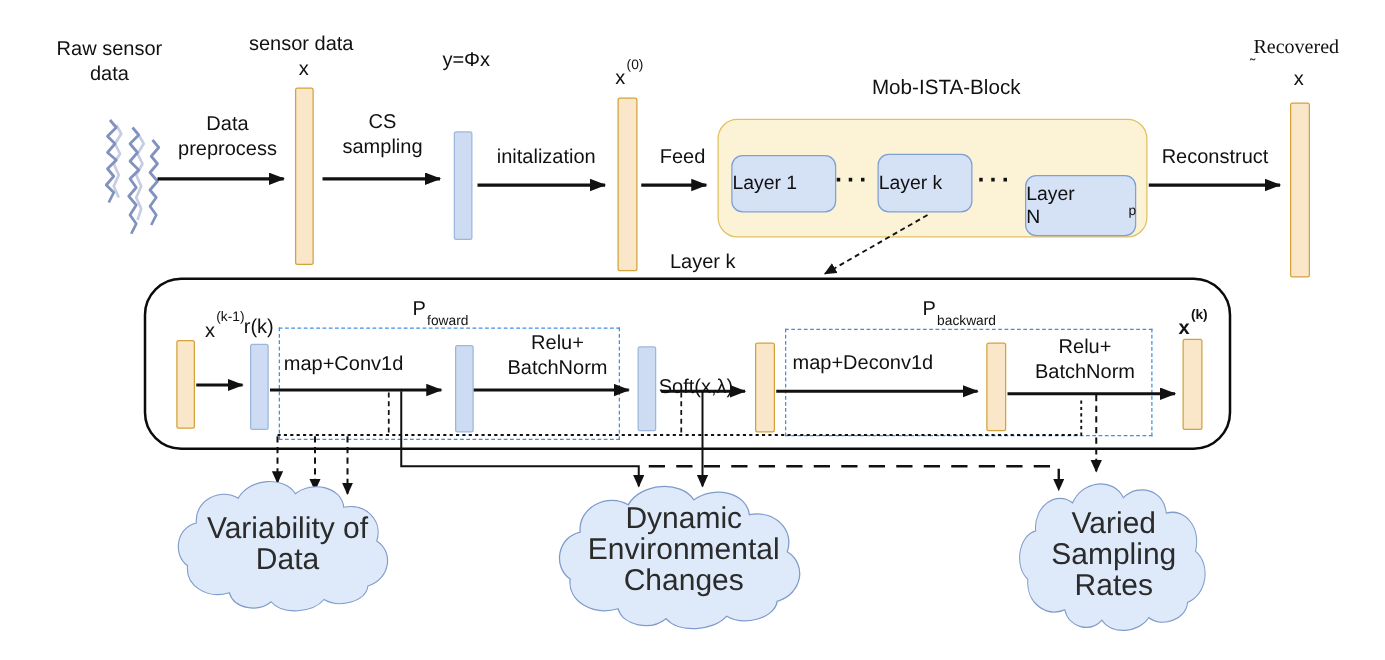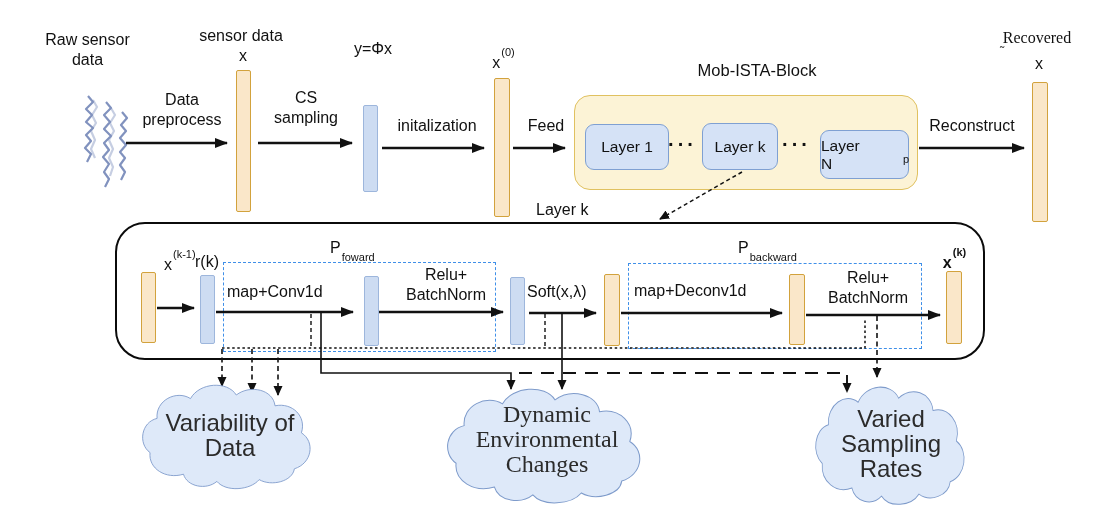--- a/index.html
+++ b/index.html
@@ -9,41 +9,41 @@
   .lbl.c{text-align:center;}
   .lbl span{display:block;}
   .lbl .inline, .lbl sup, .lbl sub{display:inline;}
   sup{font-size:11px;position:relative;top:-6px;left:1px;}
   sub{font-size:11px;position:relative;top:4px;left:1px;}
   .bar{position:absolute;border-radius:2px;}
   .bar.orange{background:#FAE7C9;border:1.6px solid #D2A23C;}
   .bar.blue{background:#CDDCF2;border:1.6px solid #9DB6DC;}
   .block{position:absolute;background:#FCF3D6;border:1.8px solid #E0C160;border-radius:16px;}
   .layerbox{position:absolute;background:#D5E2F6;border:1.5px solid #7FA0D2;border-radius:9px;
-            display:flex;align-items:center;justify-content:center;font-size:15.5px;}
+            display:flex;align-items:center;justify-content:flex-start;font-size:15.5px;}
   .dots{position:absolute;font-weight:bold;font-size:20px;letter-spacing:3px;}
   .bigbox{position:absolute;border:2.5px solid #0b0b0b;border-radius:30px;background:transparent;}
   .dashedbox{position:absolute;border:1.6px dashed #3F8FE8;background:transparent;}
   svg.overlay{position:absolute;left:0;top:0;}
   .cloudtext{position:absolute;text-align:center;font-size:24px;line-height:25px;color:#2b2b2b;}
   .cloudtext span{display:block;}
 </style>
 </head>
 <body>
 
 <div id="canvas">
 
   <div class="block" style="left:574px;top:95px;width:342px;height:93px;"></div>
   <div class="layerbox" style="left:585px;top:124px;width:82px;height:44px;">
     <span>Layer 1</span>
   </div>
   <div class="layerbox" style="left:702px;top:123px;width:74px;height:45px;">
     <span>Layer k</span>
   </div>
-  <div class="layerbox" style="left:820px;top:130px;width:87px;height:47px;gap:33px;">
+  <div class="layerbox" style="left:820px;top:140px;width:87px;height:47px;gap:33px;">
     <span style="display:inline;">Layer N</span>
       <sub>p</sub>
   </div>
   <div class="dots" style="left:668px;top:133px;">···</div>
   <div class="dots" style="left:782px;top:133px;">···</div>
 
   <div class="bigbox" style="left:115px;top:222px;width:866px;height:134px;"></div>
   <div class="dashedbox" style="left:223px;top:262px;width:271px;height:88px;"></div>
   <div class="dashedbox" style="left:628px;top:263px;width:292px;height:84px;"></div>
 
@@ -172,42 +172,42 @@
   <div class="lbl" style="left:330px;top:238px;">
     <span class="inline">P</span><sub>foward</sub>
   </div>
   <div class="lbl" style="left:227px;top:282px;">
     <span>map+Conv1d</span>
   </div>
   <div class="lbl c" style="left:396px;top:265px;width:100px;">
     <span>Relu+</span>
     <span>BatchNorm</span>
   </div>
-  <div class="lbl" style="left:527px;top:282px;">
+  <div class="lbl" style="left:527px;top:300px;">
     <span>Soft(x,λ)</span>
   </div>
   <div class="lbl" style="left:738px;top:238px;">
     <span class="inline">P</span><sub>backward</sub>
   </div>
   <div class="lbl" style="left:634px;top:281px;">
     <span>map+Deconv1d</span>
   </div>
   <div class="lbl c" style="left:812px;top:268px;width:112px;">
     <span>Relu+</span>
     <span>BatchNorm</span>
   </div>
   <div class="lbl c" style="left:928px;top:248px;width:52px;font-weight:bold;">
     <span class="inline">x</span><sup>(k)</sup>
   </div>
 
   <div class="cloudtext" style="left:150px;top:410px;width:160px;">
     <span>Variability of</span>
     <span>Data</span>
   </div>
-  <div class="cloudtext" style="left:452px;top:402px;width:190px;font-family:Liberation Serif, serif;">
+  <div class="cloudtext" style="left:452px;top:402px;width:190px;">
     <span>Dynamic</span>
     <span>Environmental</span>
     <span>Changes</span>
   </div>
   <div class="cloudtext" style="left:820px;top:406px;width:142px;">
     <span>Varied</span>
     <span>Sampling</span>
     <span>Rates</span>
   </div>
 

